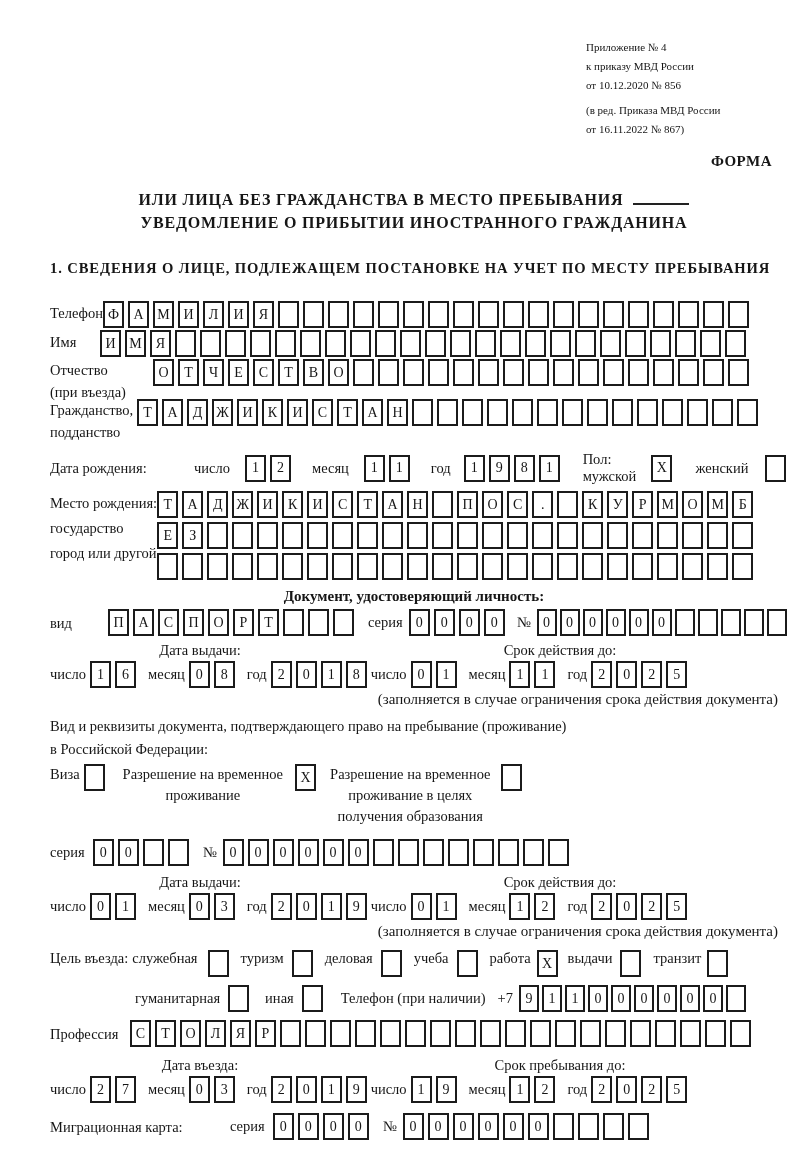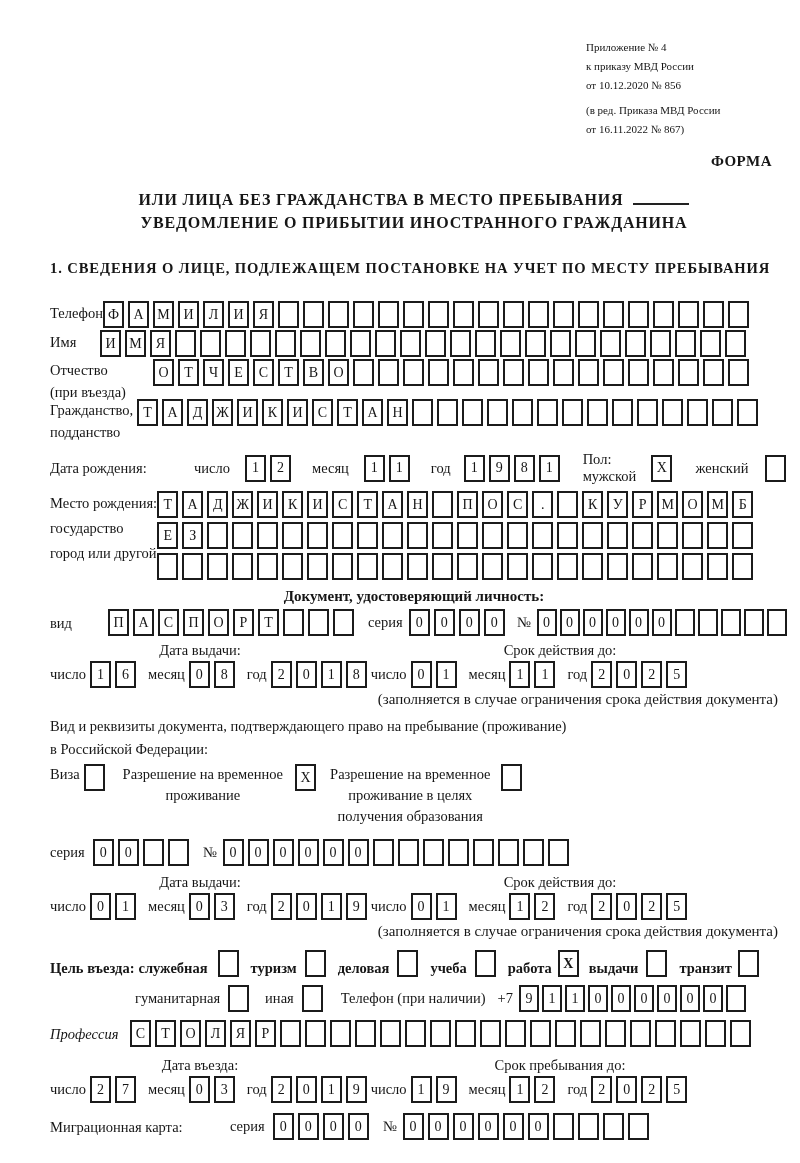--- a/index.html
+++ b/index.html
@@ -12,21 +12,21 @@
   .hdr{margin-left:auto;width:192px;font-size:11px;line-height:19px;}
   .hdr .gap{margin-top:6px;}
   .forma{text-align:right;font-weight:bold;font-size:15px;margin-top:14px;padding-right:6px;letter-spacing:.5px;}
   .title{text-align:center;font-weight:bold;font-size:16px;line-height:23px;margin-top:18px;letter-spacing:.8px;}
   .blank-line{display:inline-block;width:56px;height:13px;border-bottom:2px solid #222;margin-left:10px;}
   .sec{font-weight:bold;font-size:14.6px;margin-top:26px;letter-spacing:.9px;white-space:nowrap;}
   .frow{display:flex;align-items:flex-start;}
   .lbl{line-height:24px;flex-shrink:0;}
   .lbl2{line-height:22px;flex-shrink:0;}
   .w50{flex:0 0 50px;}  .w87{flex:0 0 87px;}  .w103{flex:0 0 103px;}
-  .w135{flex:0 0 135px;} .w58{flex:0 0 58px;} .w80{flex:0 0 80px;font-style:italic;}
+  .w135{flex:0 0 135px;} .w58{flex:0 0 58px;} .w80{flex:0 0 80px;}
   .w150{flex:0 0 150px;}
   .cells{display:flex;flex-wrap:nowrap;}
   .cell{
     width:21px;height:27px;box-sizing:border-box;border:2px solid #1b1b1b;
     margin-right:4px;display:flex;align-items:center;justify-content:center;
     font-size:14px;flex-shrink:0;background:#fff;
   }
   .compact .cell{width:20px;margin-right:3px;}
   .cb{margin-right:0;}
   .rowstack > .cells{margin-bottom:4px;}
@@ -494,21 +494,21 @@
     <span class="cells">
         <span class="cell">2</span>
         <span class="cell">0</span>
         <span class="cell">2</span>
         <span class="cell">5</span>
       </span>
   </span>
 </div>
 <div class="note">(заполняется в случае ограничения срока действия документа)</div>
 
-<div class="frow mt10" style="align-items:flex-end;font-weight:bold;">
+<div class="frow mt10" style="align-items:flex-start;">
   <span>Цель въезда:</span>
   <span class="ml4">служебная</span>
   <span class="cell cb ml10"></span>
   <span class="ml12">туризм</span>
   <span class="cell cb ml8"></span>
   <span class="ml12">деловая</span>
   <span class="cell cb ml8"></span>
   <span class="ml12">учеба</span>
   <span class="cell cb ml8"></span>
   <span class="ml12">работа</span>

